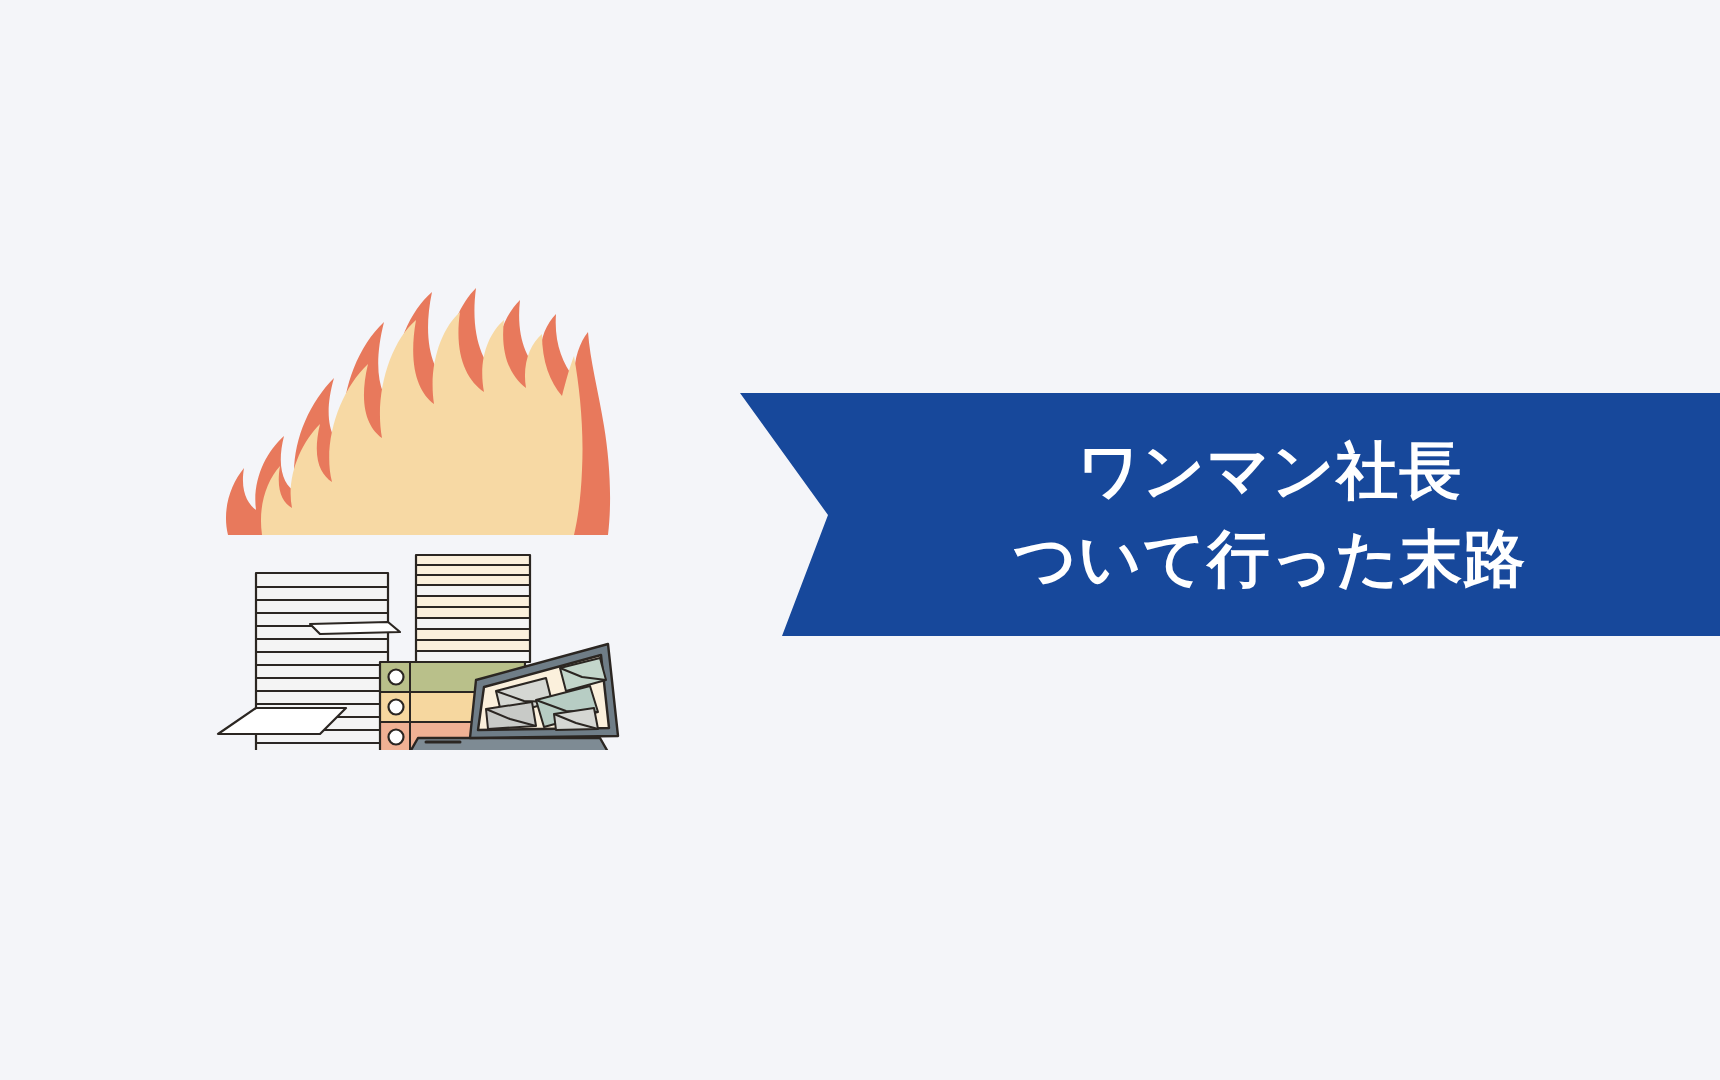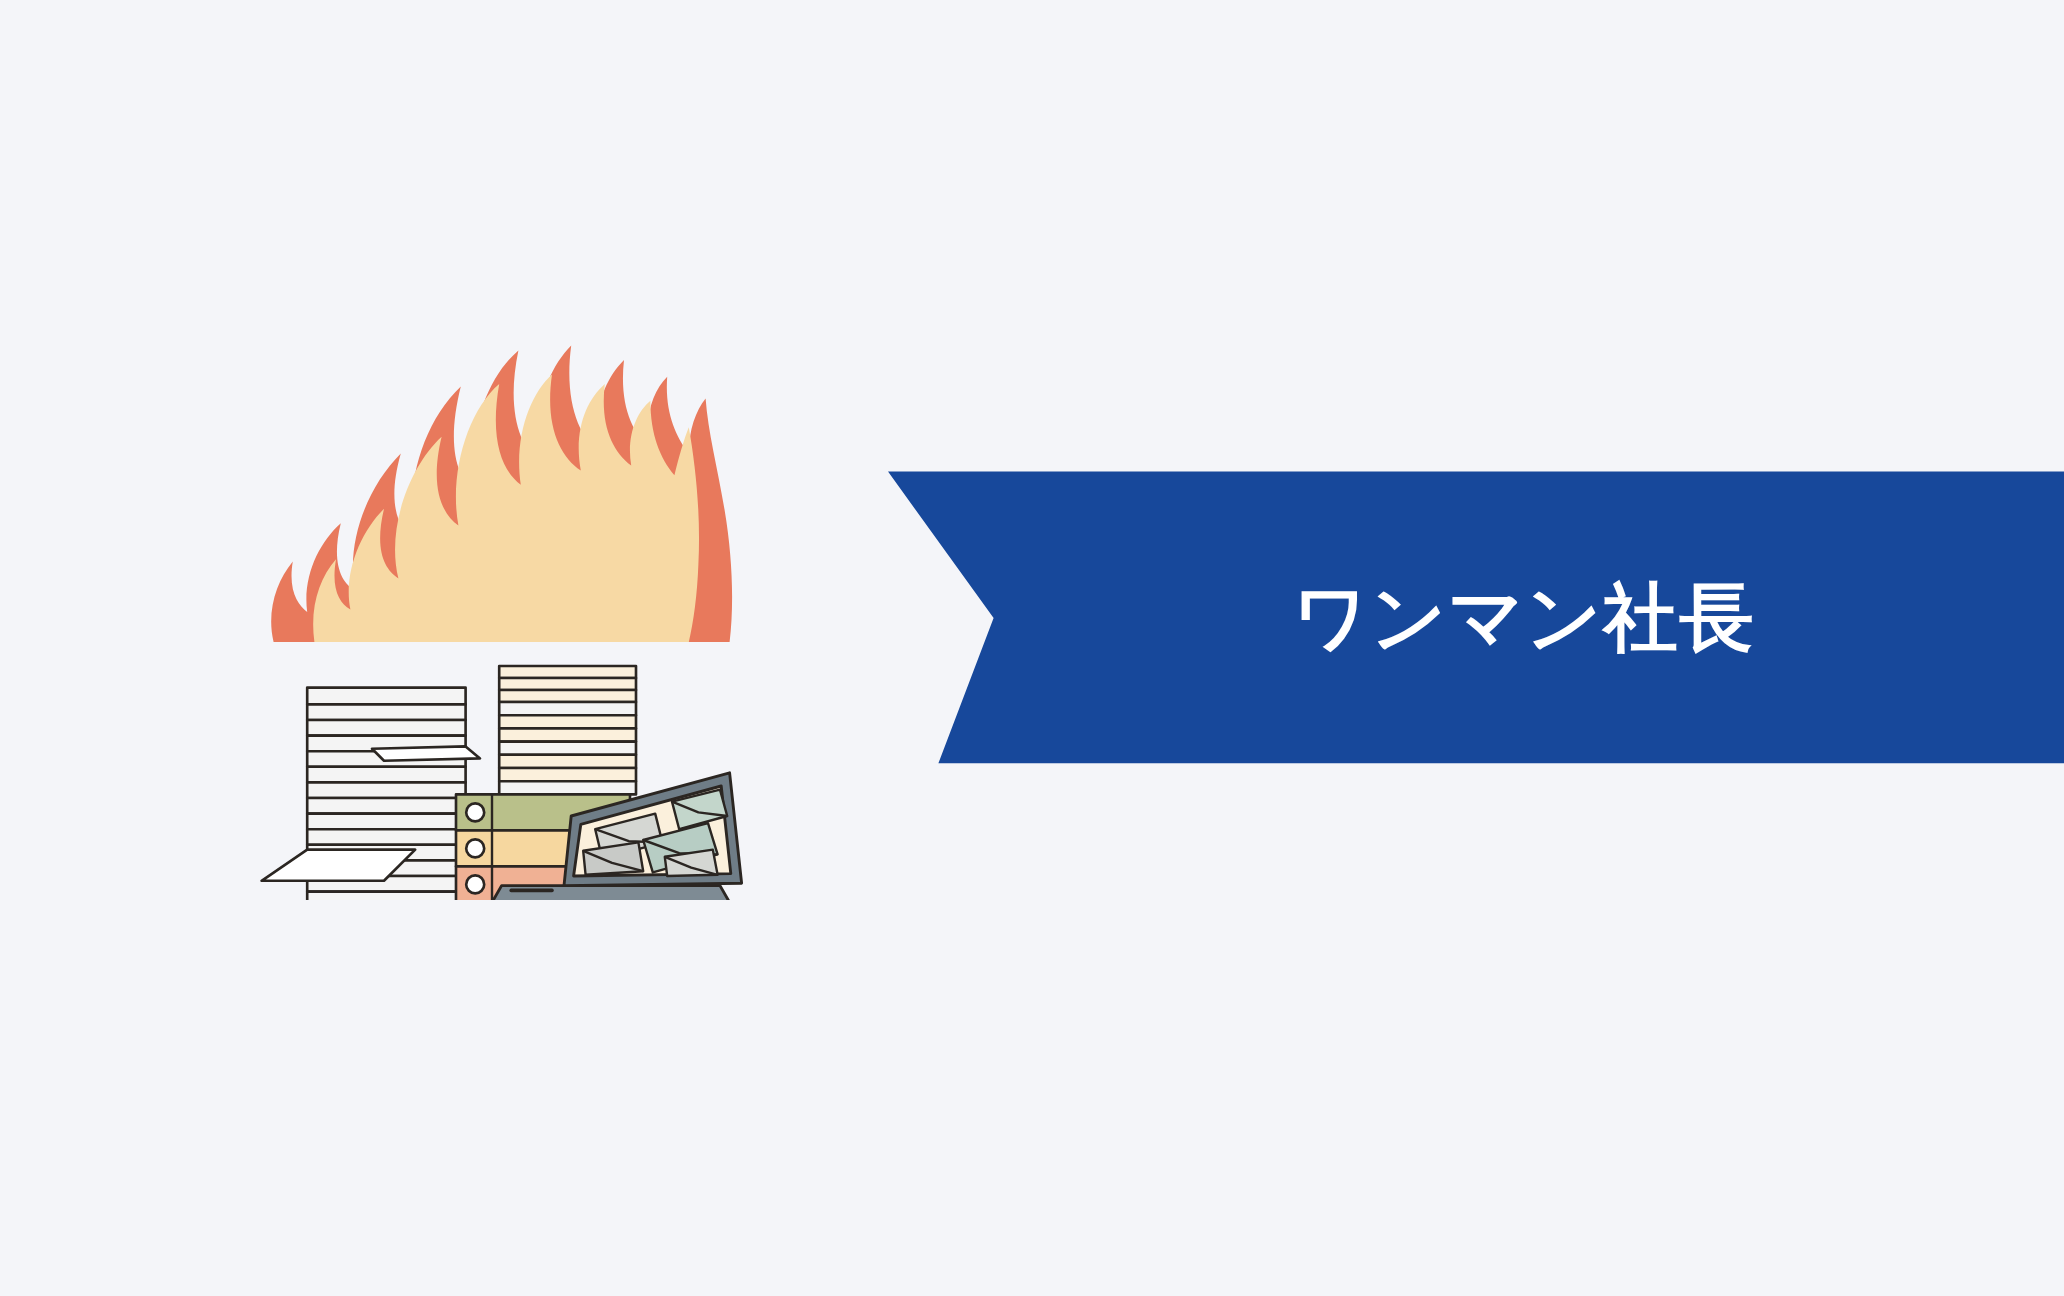--- a/index.html
+++ b/index.html
@@ -310,16 +310,17 @@
       </g>
     </svg>
   </div>
 
   <div id="banner-wrap">
     <svg id="banner-shape" viewBox="0 0 1020 310" preserveAspectRatio="none" xmlns="http://www.w3.org/2000/svg">
       <path d="M 40 33 L 1020 33 L 1020 276 L 82 276 L 128 155 Z" fill="#17489b"></path>
     </svg>
     <div id="banner-text">
       <div class="banner-line">ワンマン社長</div>
+      <div class="banner-line">ついて行った末路</div>
     </div>
   </div>
 
 </div>
 
 </body></html>

